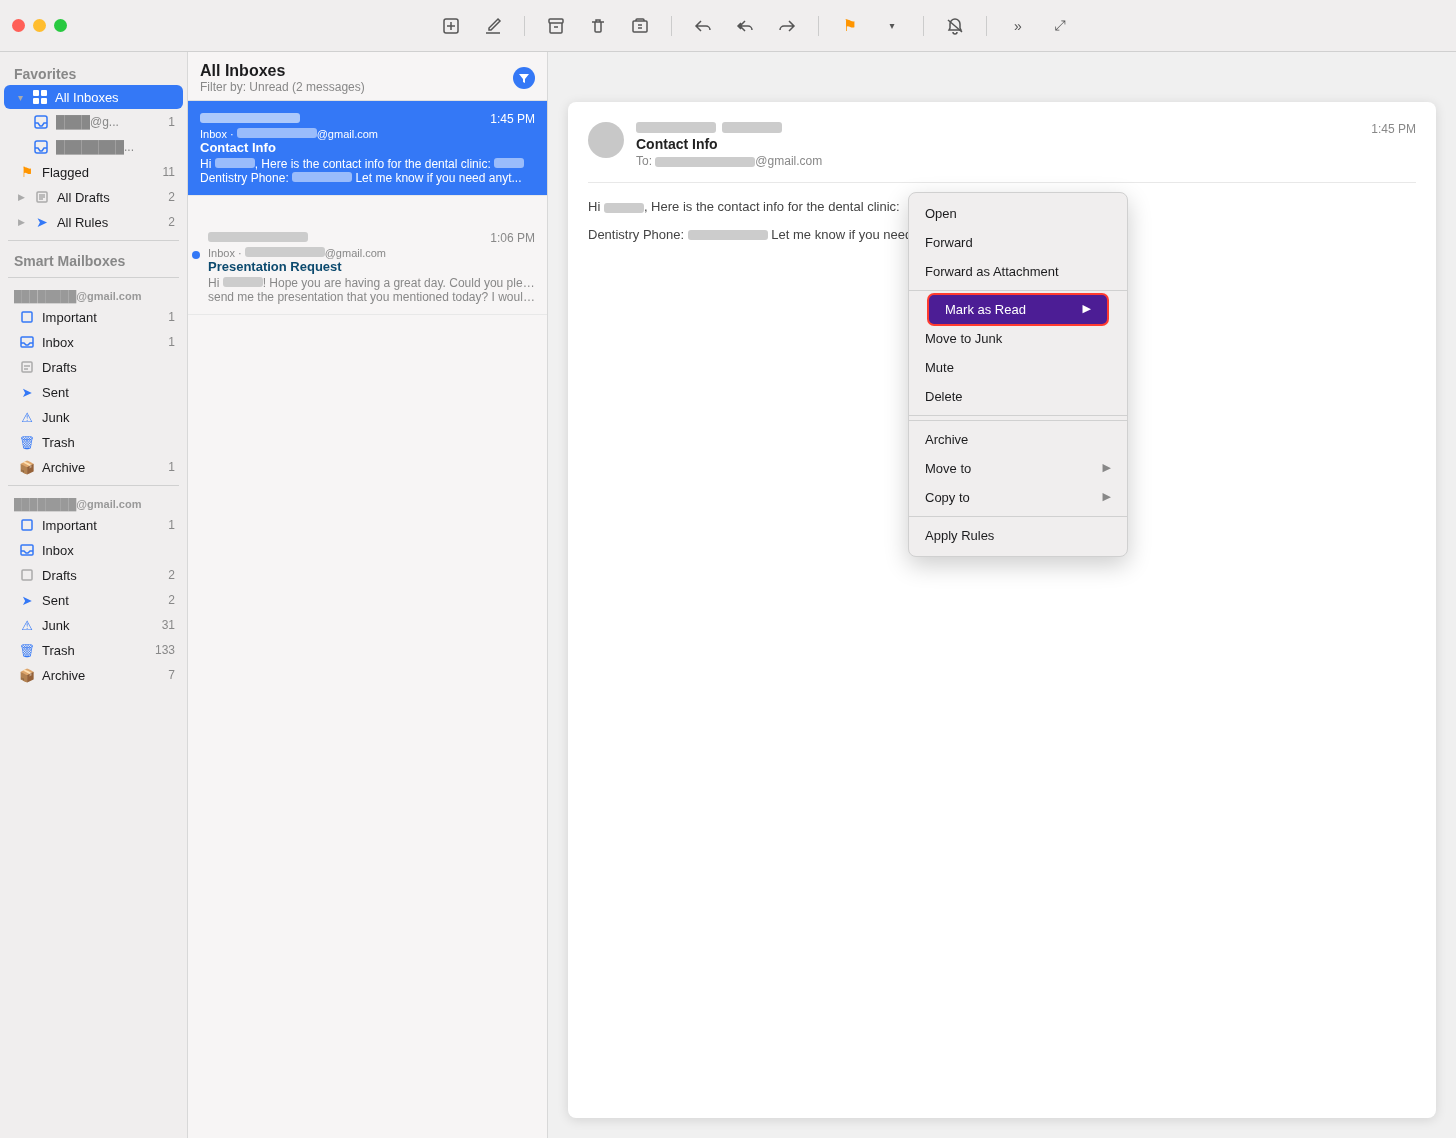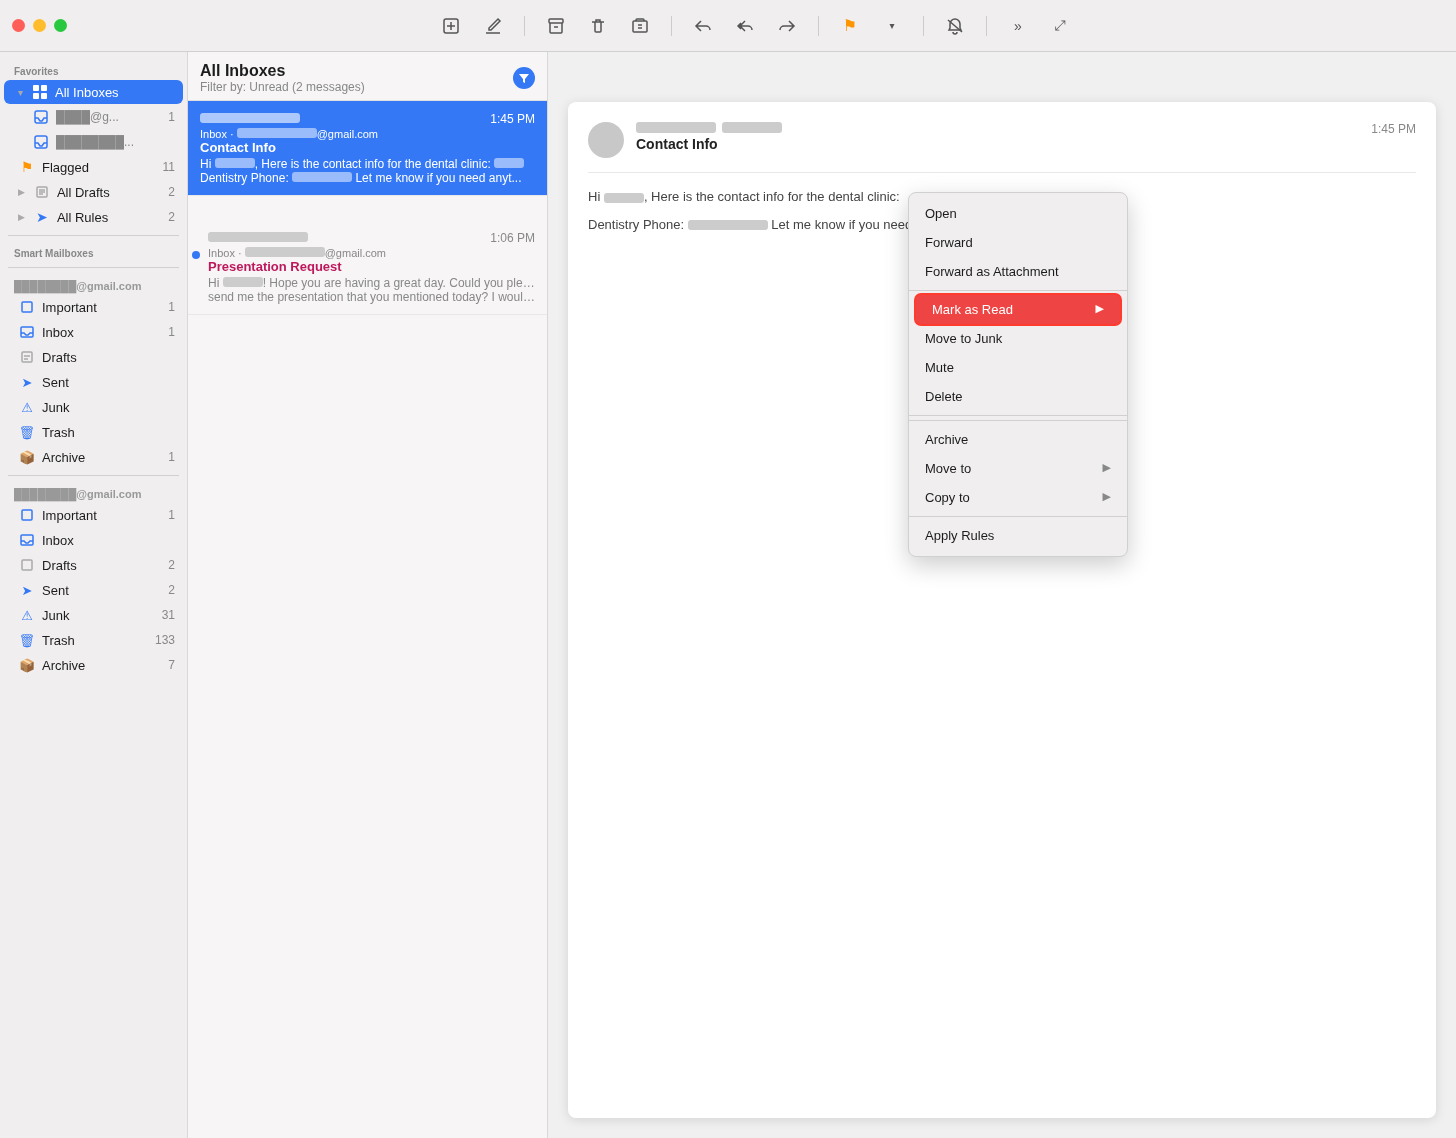--- a/index.html
+++ b/index.html
@@ -70,21 +70,21 @@
     
     .sidebar {
       width: 188px;
       background: #f0eeee;
       border-right: 1px solid #d8d8d8;
       overflow-y: auto;
       flex-shrink: 0;
       padding: 8px 0;
     }
     .sidebar-section-label {
-      font-size: 10px;
+      font-size: 14px;
       font-weight: 600;
       color: #888;
       padding: 6px 14px 2px;
       text-transform: none;
     }
     .sidebar-item {
       display: flex;
       align-items: center;
       padding: 3px 8px 3px 14px;
       cursor: pointer;
@@ -202,21 +202,21 @@
       font-size: 11px;
       color: #888;
     }
     .email-time {
       font-size: 12px;
       color: #888;
     }
     .email-subject {
       font-size: 13px;
       font-weight: 600;
-      color: #be185d;
+      color: #0c4a6e;
       margin-bottom: 2px;
     }
     .email-preview {
       font-size: 12px;
       color: #888;
       white-space: nowrap;
       overflow: hidden;
       text-overflow: ellipsis;
     }
     .unread-dot {
@@ -320,24 +320,24 @@
     .context-menu-item {
       padding: 7px 16px;
       font-size: 13px;
       color: #1c1c1e;
       cursor: pointer;
       display: flex;
       align-items: flex-start;
       justify-content: space-between;
     }
     .context-menu-item.highlighted {
-      background: #ef4444;
+      background: #4c1d95;
       color: white;
       border-radius: 5px;
-      margin: 0 7px;
+      margin: 0 20px;
       box-shadow: 0 0 0 2px #ff3b30;
     }
     .context-menu-divider {
       height: 1px;
       background: #d0d0d0;
       margin: 4px 0;
     }
     .context-menu-item .chevron {
       font-size: 11px;
       color: #888;
@@ -706,20 +706,24 @@
           <div class="email-detail-sender-row">
             <div>
               <div style="display:flex; gap:6px; align-items:center;">
                 <span class="redacted-dark" style="width:80px; height:11px; display:inline-block;"></span>
                 <span class="redacted-dark" style="width:60px; height:11px; display:inline-block;"></span>
               </div>
             </div>
             <div class="email-detail-time">1:45 PM</div>
           </div>
           <div class="email-detail-subject">Contact Info</div>
+          <div class="email-detail-to">
+            <span>To:</span>
+            <span class="redacted-dark" style="width:100px; height:10px; display:inline-block; vertical-align:middle;"></span>@gmail.com
+          </div>
         </div>
       </div>
       <div class="email-body">
         <div class="email-body-line">
           Hi <span class="redacted-dark" style="width:40px; height:10px; display:inline-block; vertical-align:middle;"></span>,   Here is the contact info for the dental clinic:
         </div>
         <div class="email-body-line">
           Dentistry Phone: <span class="redacted-dark" style="width:80px; height:10px; display:inline-block; vertical-align:middle;"></span>  Let me know if you need anything else.
         </div>
       </div>

